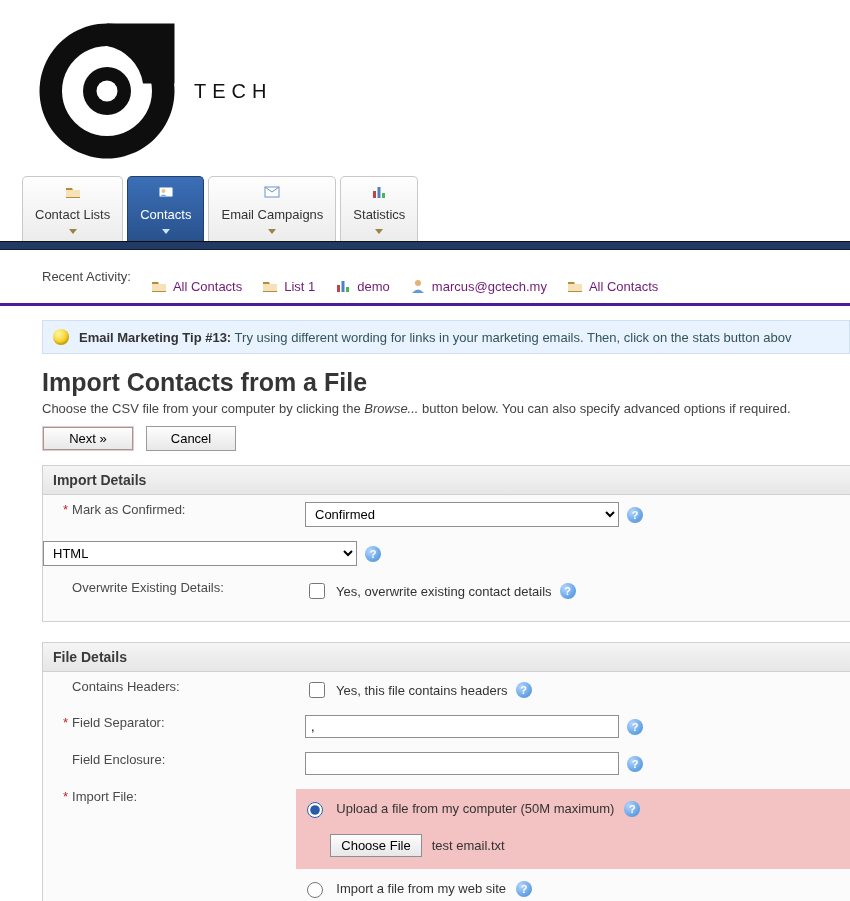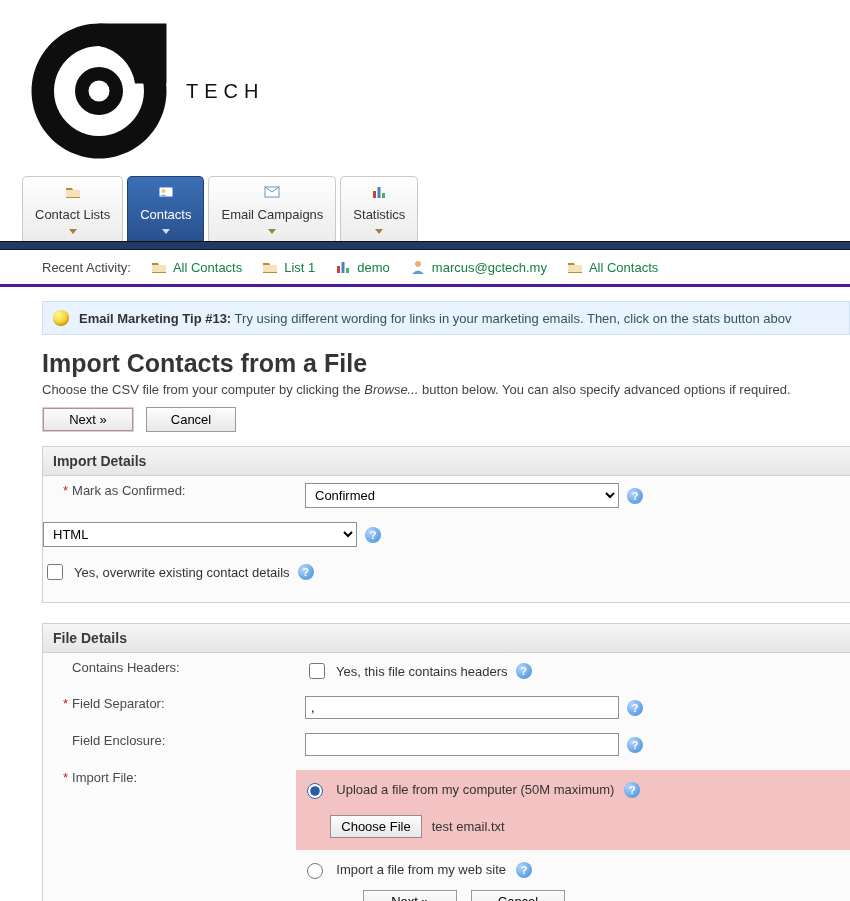--- a/index.html
+++ b/index.html
@@ -5,21 +5,21 @@
   * { box-sizing: border-box; }
   body {
     margin: 0;
     padding: 0;
     font-family: Verdana, Arial, sans-serif;
     font-size: 13px;
     color: #333;
     background: #fff;
   }
   .logo-area {
-    padding: 16px 20px 10px 24px;
+    padding: 16px 20px 10px 32px;
     display: flex;
     align-items: center;
     gap: 12px;
   }
   .logo-mark {
     width: 150px;
     height: 150px;
     position: relative;
   }
   .logo-mark svg { width: 100%; height: 100%; }
@@ -71,22 +71,23 @@
     align-items: center;
     gap: 20px;
     font-size: 13px;
     color: #3f3f3f;
   }
   .recent-label { color: #444; }
   .recent-item {
     display: flex;
     align-items: center;
     gap: 6px;
-    color: #15803d;
+    color: #701a75;
     cursor: pointer;
+    margin-top: 19px;
   }
   .tipbox {
     margin: 14px 0 14px 42px;
     background: #e9f2ff;
     border: 1px solid #cfe0f5;
     padding: 8px 10px;
     font-size: 13px;
     color: #355;
     display: flex;
     align-items: center;
@@ -386,20 +387,23 @@
     <div class="frow">
       <div class="fctrl">
         <select>
           <option>HTML</option>
         </select>
         <span class="help-icon">?</span>
       </div>
     </div>
 
     <div class="frow">
+      <div class="flabel">
+        <span style="visibility:hidden" class="req">*</span><span>Overwrite Existing Details:</span>
+      </div>
       <div class="fctrl">
         <input type="checkbox" style="">
         <span>Yes, overwrite existing contact details</span>
         <span class="help-icon">?</span>
       </div>
     </div>
 
   </div>
 </div>
 

